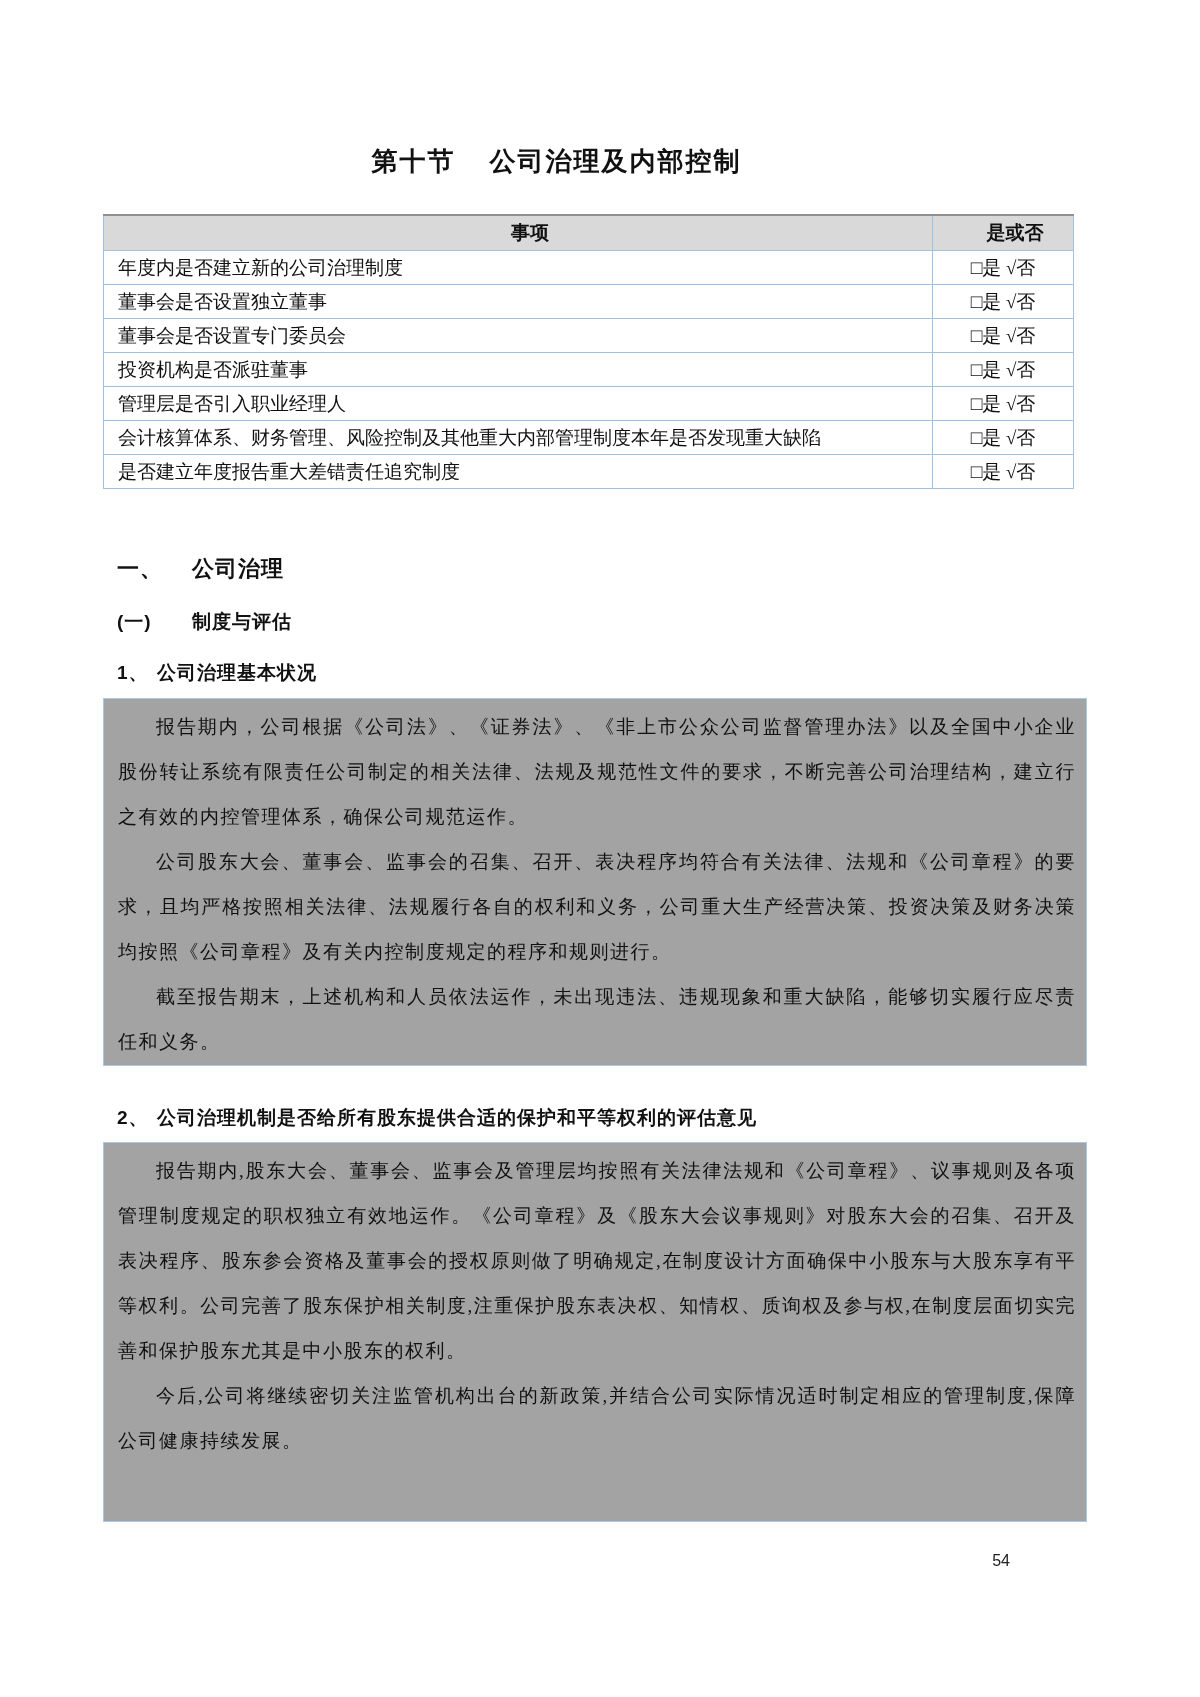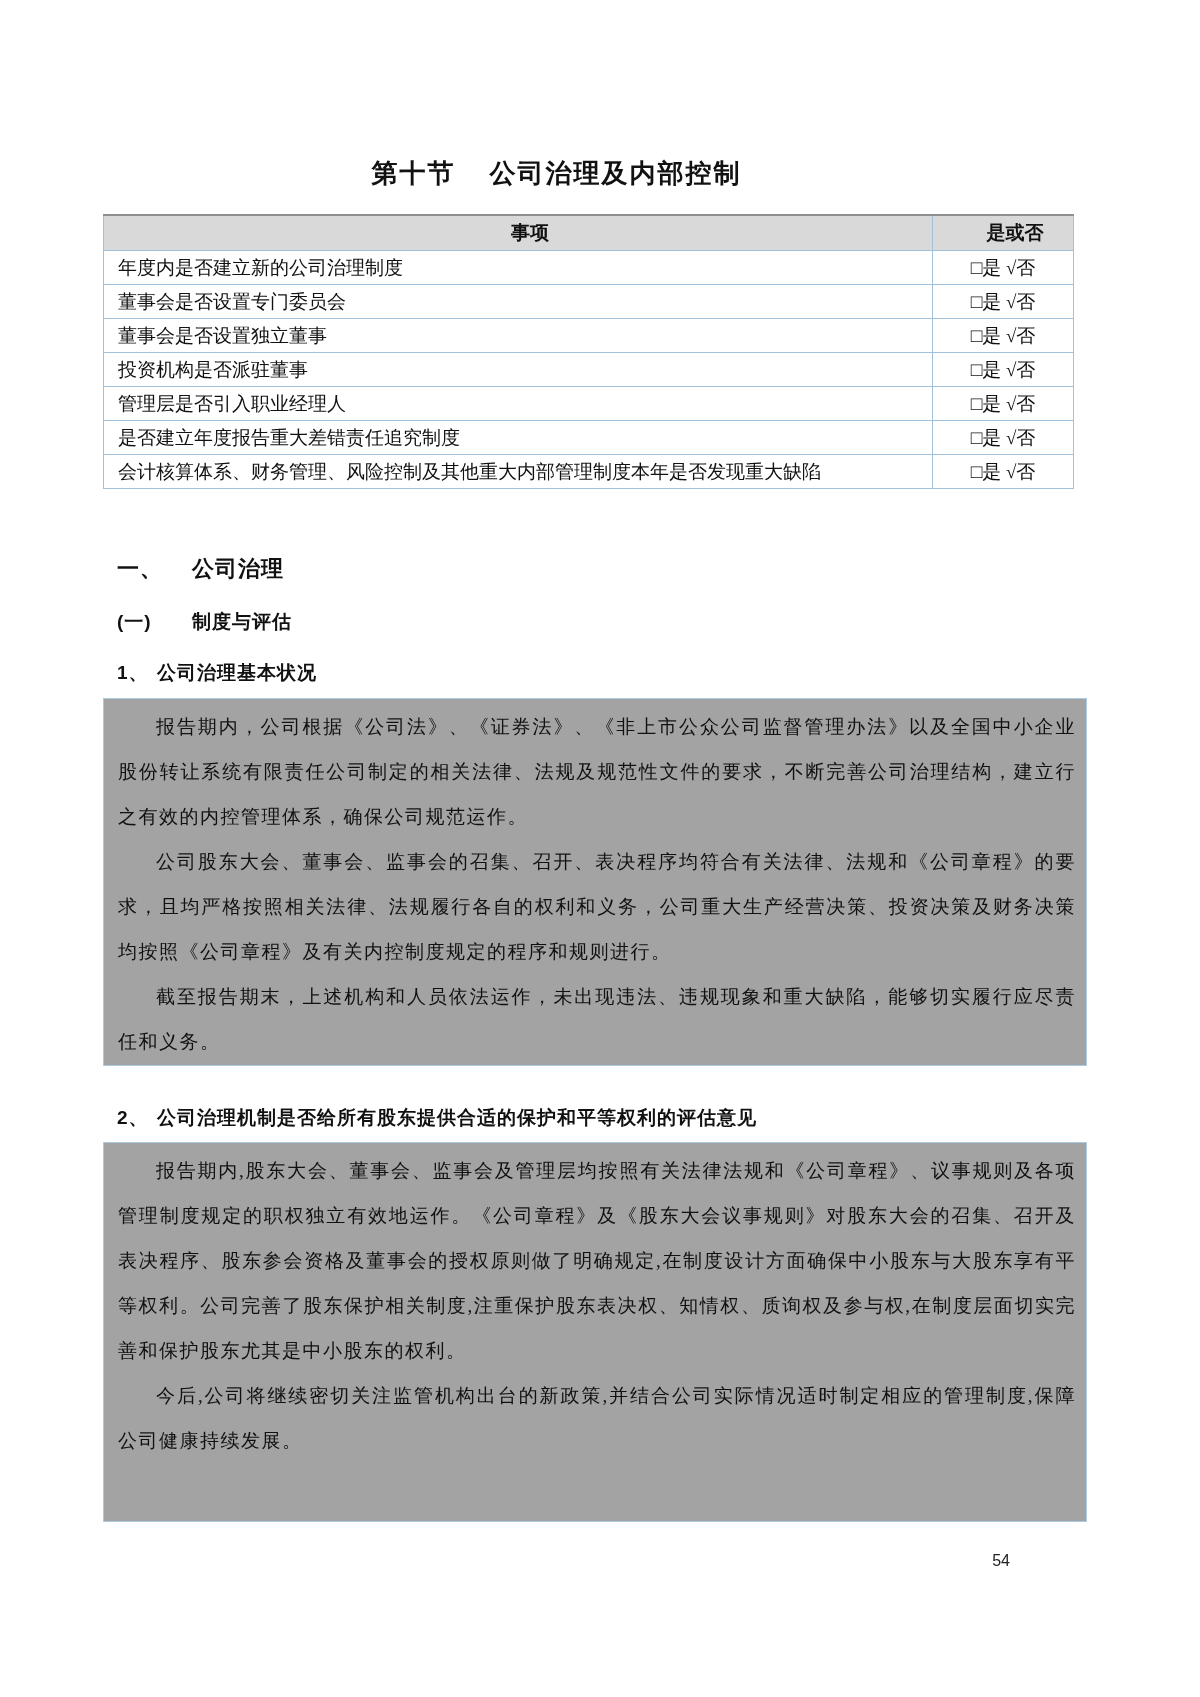--- a/index.html
+++ b/index.html
@@ -9,21 +9,21 @@
     height: 1697px;
     background: #ffffff;
     color: #111111;
     font-family: "Liberation Serif", "DejaVu Serif", serif;
     overflow: hidden;
   }
 
   
   .doc-title {
     position: absolute;
-    top: 156px;
+    top: 144px;
     left: 103px;
     width: 907px;
     text-align: center;
     font-family: "Liberation Sans", "DejaVu Sans", sans-serif;
     font-weight: bold;
     font-size: 26px;
     letter-spacing: 2px;
     white-space: nowrap;
   }
   .doc-title .sec-no { margin-right: 34px; }
@@ -129,41 +129,41 @@
         <th>事项</th>
         <th>是或否</th>
       </tr>
     </thead>
     <tbody>
       <tr>
         <td class="item-cell">年度内是否建立新的公司治理制度</td>
         <td class="answer-cell">□是 √否</td>
       </tr>
       <tr>
-        <td class="item-cell">董事会是否设置专门委员会</td>
+        <td class="item-cell">董事会是否设置独立董事</td>
         <td class="answer-cell">□是 √否</td>
       </tr>
       <tr>
-        <td class="item-cell">董事会是否设置独立董事</td>
+        <td class="item-cell">董事会是否设置专门委员会</td>
         <td class="answer-cell">□是 √否</td>
       </tr>
       <tr>
         <td class="item-cell">投资机构是否派驻董事</td>
         <td class="answer-cell">□是 √否</td>
       </tr>
       <tr>
         <td class="item-cell">管理层是否引入职业经理人</td>
         <td class="answer-cell">□是 √否</td>
       </tr>
       <tr>
-        <td class="item-cell">是否建立年度报告重大差错责任追究制度</td>
+        <td class="item-cell">会计核算体系、财务管理、风险控制及其他重大内部管理制度本年是否发现重大缺陷</td>
         <td class="answer-cell">□是 √否</td>
       </tr>
       <tr>
-        <td class="item-cell">会计核算体系、财务管理、风险控制及其他重大内部管理制度本年是否发现重大缺陷</td>
+        <td class="item-cell">是否建立年度报告重大差错责任追究制度</td>
         <td class="answer-cell">□是 √否</td>
       </tr>
     </tbody>
   </table>
 
   <div class="heading h-level1">
     <span class="num">一、</span><span>公司治理</span>
   </div>
 
   <div class="heading h-level2">

